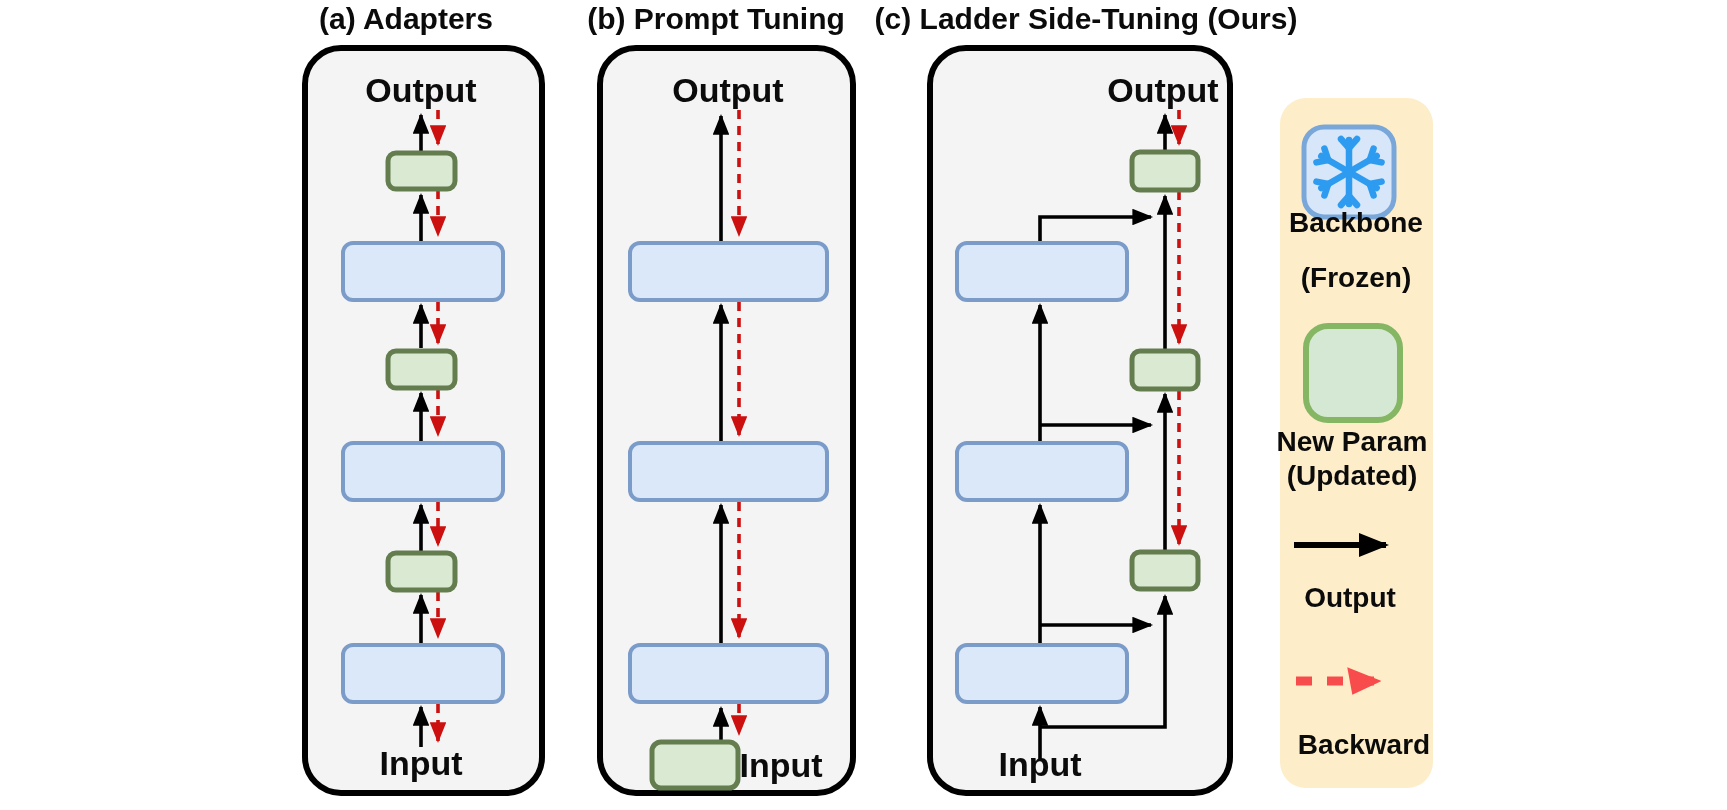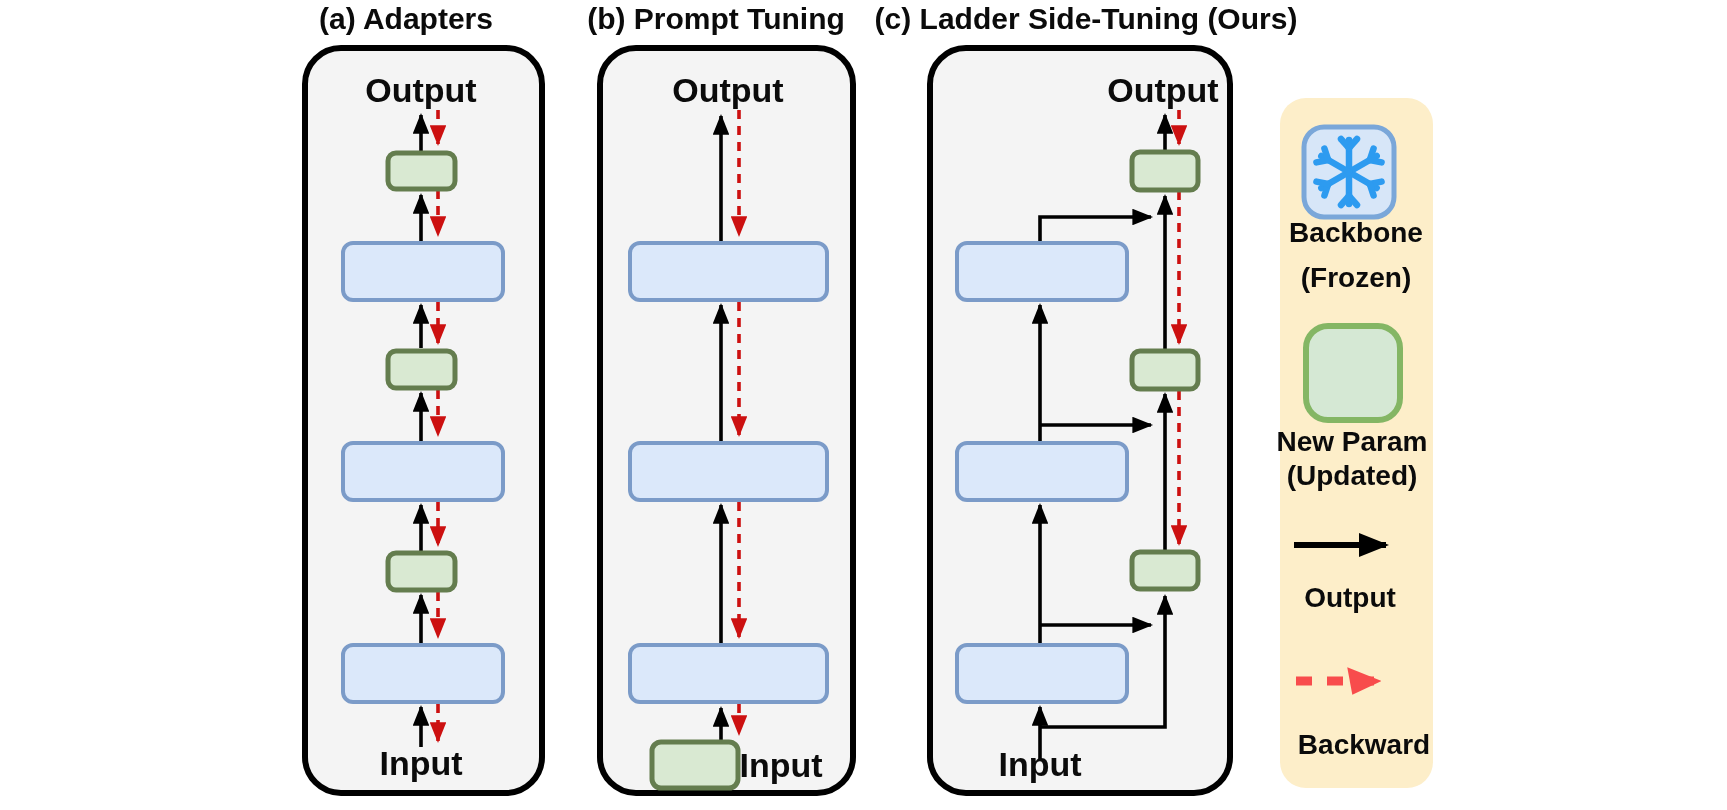--- a/index.html
+++ b/index.html
@@ -164,20 +164,20 @@
   <div class="lbl title" style="left:1086px;top:2px;">(c) Ladder Side-Tuning (Ours)</div>
 
   <div class="lbl iolbl" style="left:421px;top:72px;">Output</div>
   <div class="lbl iolbl" style="left:728px;top:72px;">Output</div>
   <div class="lbl iolbl" style="left:1163px;top:72px;">Output</div>
 
   <div class="lbl iolbl" style="left:421px;top:745px;">Input</div>
   <div class="lbl iolbl" style="left:781px;top:747px;">Input</div>
   <div class="lbl iolbl" style="left:1040px;top:746px;">Input</div>
 
-  <div class="lbl leglbl" style="left:1356px;top:218px;text-align:center;">Backbone</div>
+  <div class="lbl leglbl" style="left:1356px;top:208px;text-align:center;">Backbone</div>
   <div class="lbl leglbl" style="left:1356px;top:257px;margin-top:6px;">(Frozen)</div>
   <div class="lbl leglbl" style="left:1352px;top:427px;">New Param</div>
   <div class="lbl leglbl" style="left:1352px;top:461px;">(Updated)</div>
   <div class="lbl leglbl" style="left:1350px;top:583px;">Output</div>
   <div class="lbl leglbl" style="left:1352px;top:730px;margin-left:12px;">Backward</div>
 
 </div>
 
 </body></html>

